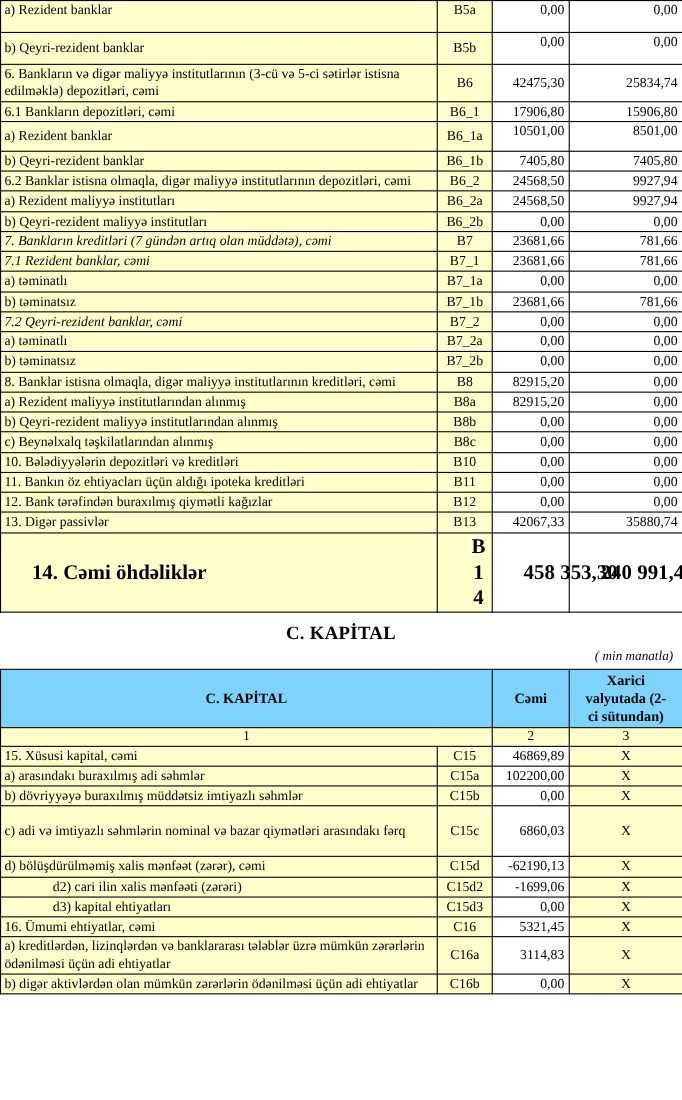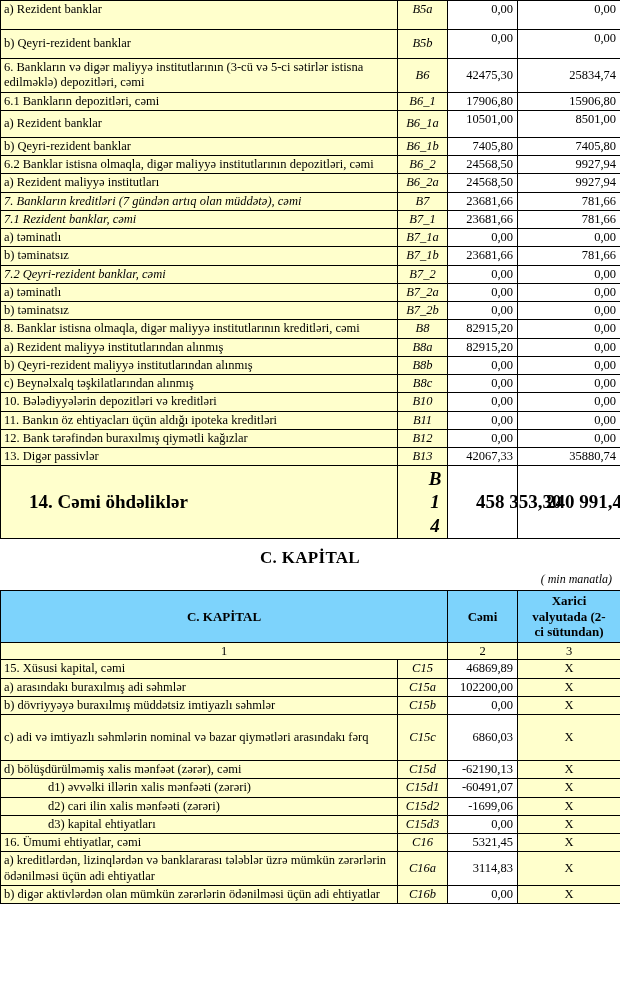--- a/index.html
+++ b/index.html
@@ -8,21 +8,21 @@
     font-family:"Liberation Serif", serif;
   }
   table{border-collapse:collapse;table-layout:fixed;width:620px;}
   td,th{
     border:1px solid #000;
     font-size:12.5px;line-height:1.22;
     padding:1px 3px;vertical-align:middle;
     word-wrap:break-word;
   }
   .lab{background:#FFFFCC;text-align:left;}
-  .code{background:#FFFFCC;text-align:center;font-style:italic;}
+  .code{background:#FFFFCC;text-align:center;}
   .num{background:#ffffff;text-align:right;white-space:nowrap;padding-right:4px;}
   .xcol{background:#FFFFCC;text-align:center;}
   .ind1{margin-top:43px;}
   .ind2{padding-left:47px;}
   .ital{font-style:italic;}
   tr.bold td{font-weight:bold;font-size:19px;padding-left:28px;}
   tr.v-top td{vertical-align:top;}
   td.v-top{vertical-align:top;}
   td.v-bottom{vertical-align:bottom;}
   thead th{background:#7dd3fc;font-weight:bold;text-align:center;font-size:13px;vertical-align:middle;}
@@ -89,20 +89,26 @@
         <td class="lab ind0">6.2 Banklar istisna olmaqla, digər maliyyə institutlarının depozitləri, cəmi</td>
         <td class="code">B6_2</td>
         <td class="num v-bottom">24568,50</td>
         <td class="num v-bottom">9927,94</td>
       </tr>
       <tr>
         <td class="lab ind1">a) Rezident maliyyə institutları</td>
         <td class="code">B6_2a</td>
         <td class="num">24568,50</td>
         <td class="num">9927,94</td>
+      </tr>
+      <tr>
+        <td class="lab ind1">b) Qeyri-rezident maliyyə institutları</td>
+        <td class="code">B6_2b</td>
+        <td class="num">0,00</td>
+        <td class="num">0,00</td>
       </tr>
       <tr>
         <td class="lab ind0 ital">7. Bankların kreditləri (7 gündən artıq olan müddətə), cəmi</td>
         <td class="code">B7</td>
         <td class="num">23681,66</td>
         <td class="num">781,66</td>
       </tr>
       <tr>
         <td class="lab ind0 ital">7.1 Rezident banklar, cəmi</td>
         <td class="code">B7_1</td>
@@ -246,26 +252,20 @@
         <td class="num">6860,03</td>
         <td class="xcol">X</td>
       </tr>
       <tr>
         <td class="lab ind1">d) bölüşdürülməmiş xalis mənfəət (zərər), cəmi</td>
         <td class="code">C15d</td>
         <td class="num">-62190,13</td>
         <td class="xcol">X</td>
       </tr>
       <tr>
-        <td class="lab ind2">d1) əvvəlki illərin xalis mənfəəti (zərəri)</td>
-        <td class="code">C15d1</td>
-        <td class="num">-60491,07</td>
-        <td class="xcol">X</td>
-      </tr>
-      <tr>
         <td class="lab ind2">d2) cari ilin xalis mənfəəti (zərəri)</td>
         <td class="code">C15d2</td>
         <td class="num">-1699,06</td>
         <td class="xcol">X</td>
       </tr>
       <tr>
         <td class="lab ind2">d3) kapital ehtiyatları</td>
         <td class="code">C15d3</td>
         <td class="num">0,00</td>
         <td class="xcol">X</td>

